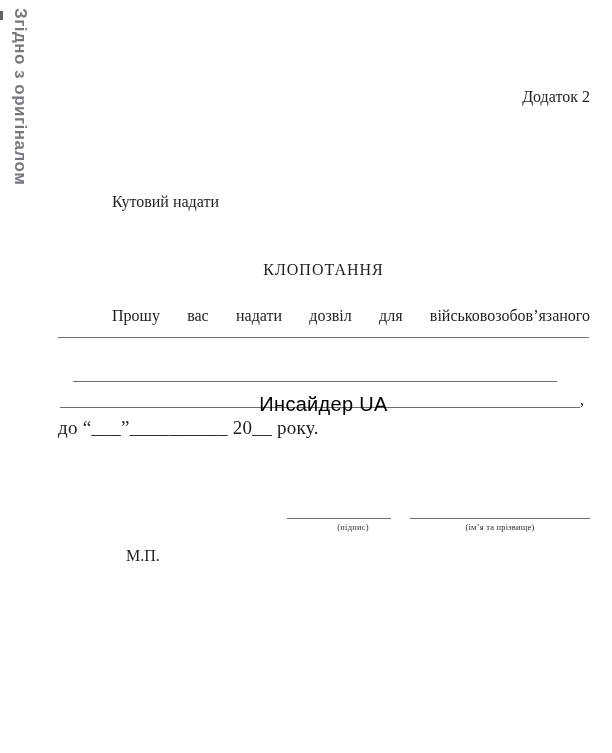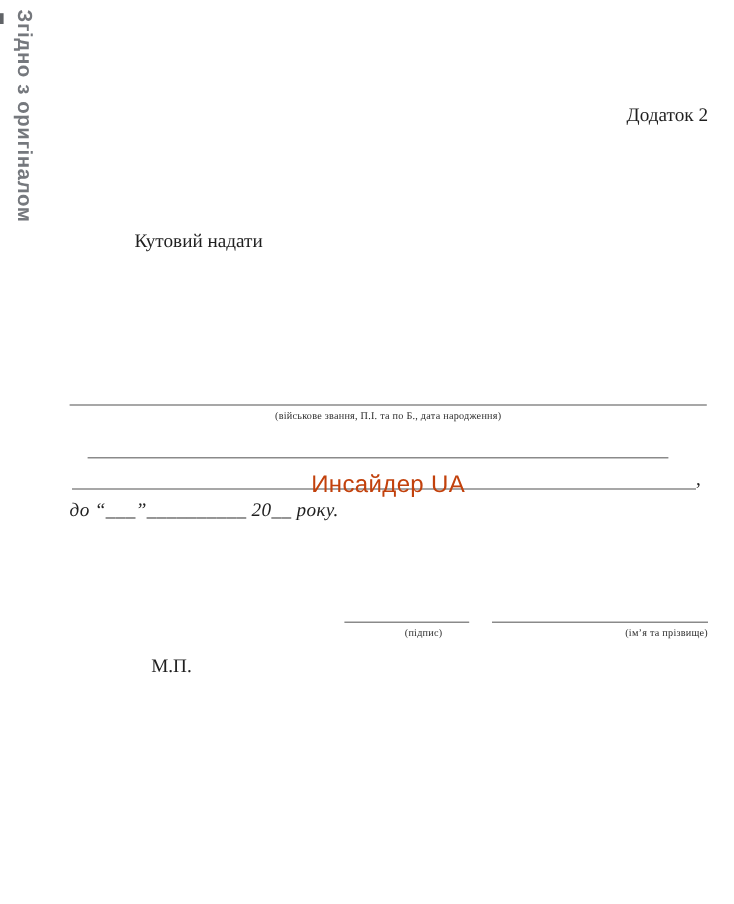--- a/index.html
+++ b/index.html
@@ -38,51 +38,52 @@
   .line1{left:58px;width:531px;top:337px;}
   .line2{left:73px;width:484px;top:381px;}
   .line3{left:60px;width:520px;top:407px;}
   .caption{font-size:8.5px;text-align:center;color:#2a2a2a;letter-spacing:.2px;}
   .cap1{left:57px;width:533px;top:341px;}
   .cap2{left:47px;width:533px;top:385px;}
   .comma-after{left:580px;top:391px;font-size:16px;}
   .insider{
     left:57px;width:533px;top:393px;text-align:center;
     font-family:"Liberation Sans", sans-serif;
-    font-size:20px;color:#c2410c;letter-spacing:.3px;
+    font-size:20px;color:#000000;letter-spacing:.3px;
   }
-  .date-line{left:58px;top:417px;font-size:16px;letter-spacing:.3px;font-style:italic;}
+  .date-line{left:58px;top:417px;font-size:19px;letter-spacing:.3px;}
   .signer{
     left:70px;width:512px;top:465px;font-size:16px;line-height:21px;
   }
   .sigline-a{left:287px;width:104px;top:518px;}
   .sigline-b{left:410px;width:180px;top:518px;}
   .cap-sig{left:301px;width:104px;top:522px;}
-  .cap-name{left:410px;width:180px;top:522px;text-align:right;}
+  .cap-name{left:410px;width:180px;top:522px;}
   .seal{left:90px;top:547px;font-size:16px;margin-left:36px;}
   .speck{left:0;top:11px;width:3px;height:9px;background:#606367;}
 </style>
 </head>
 <body>
 
 <div id="page">
 
   <div class="abs speck"></div>
 
   <div class="abs vstamp">Згідно з оригіналом</div>
 
   <div class="abs appendix">Додаток 2</div>
 
   <div class="abs corner-stamp">Кутовий надати</div>
 
+  <div class="abs doc-title">КЛОПОТАННЯ</div>
 
+  <div class="abs p1">Прошу вас надати дозвіл для військовозобов’язаного</div>
 
   <div class="abs blank-line line1"></div>
 
-  <div class="abs caption cap1">(військове звання, П.І. та по Б., дата народження)</div>
 
 
   <div class="abs blank-line line2"></div>
 
 
   <div class="abs blank-line line3"></div>
 
   <div class="abs comma-after">,</div>
 
   <div class="abs insider">Инсайдер UA</div>

